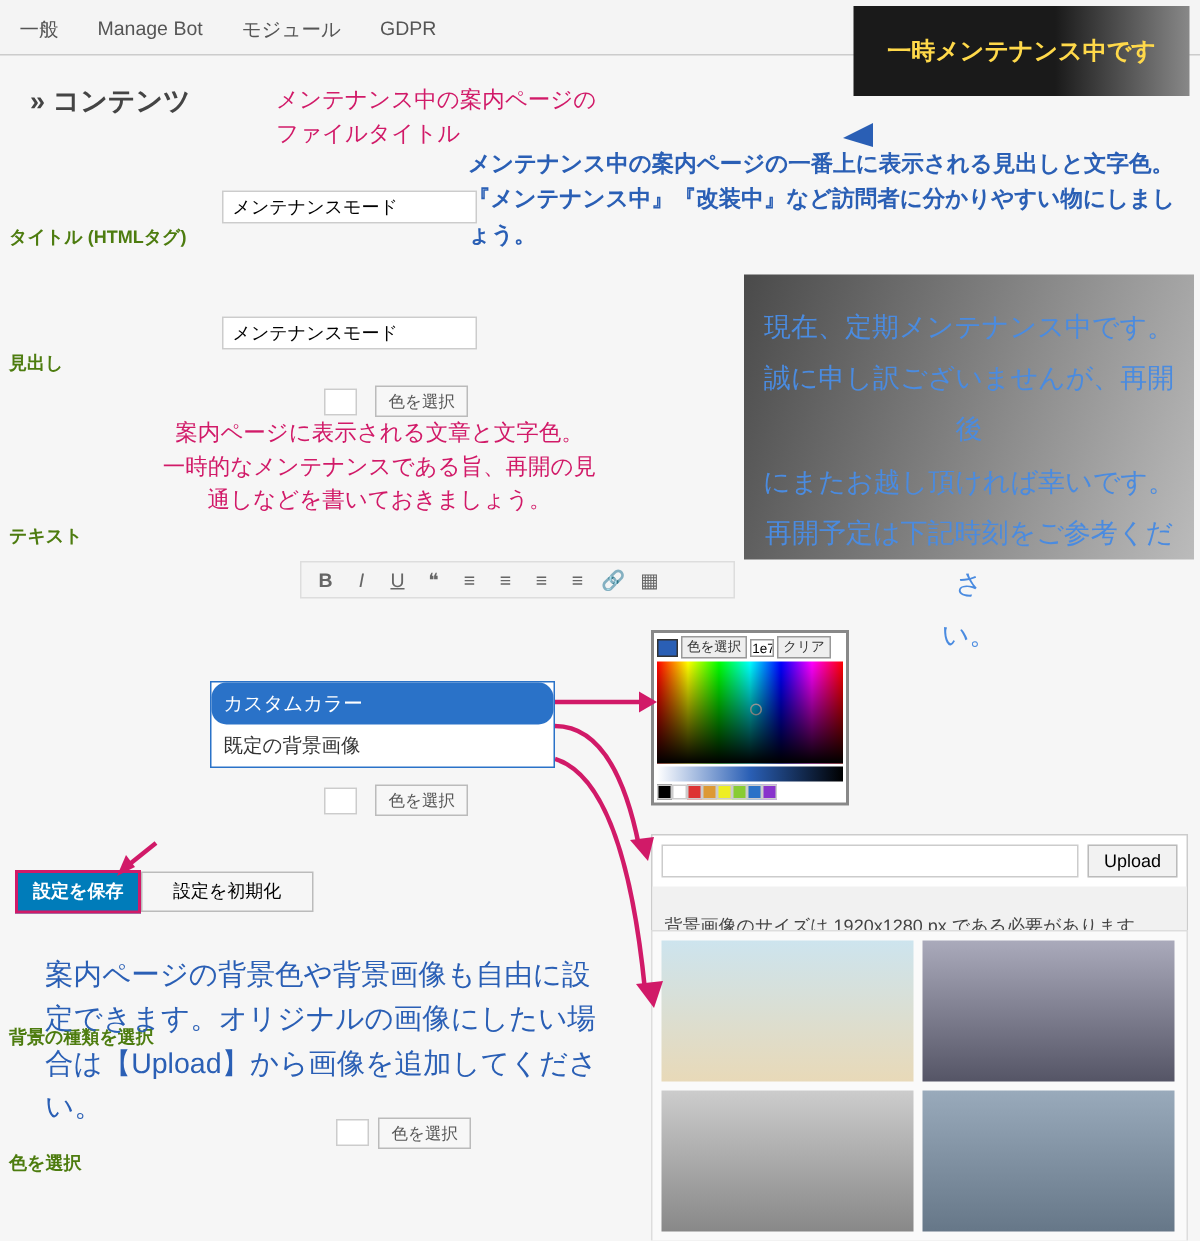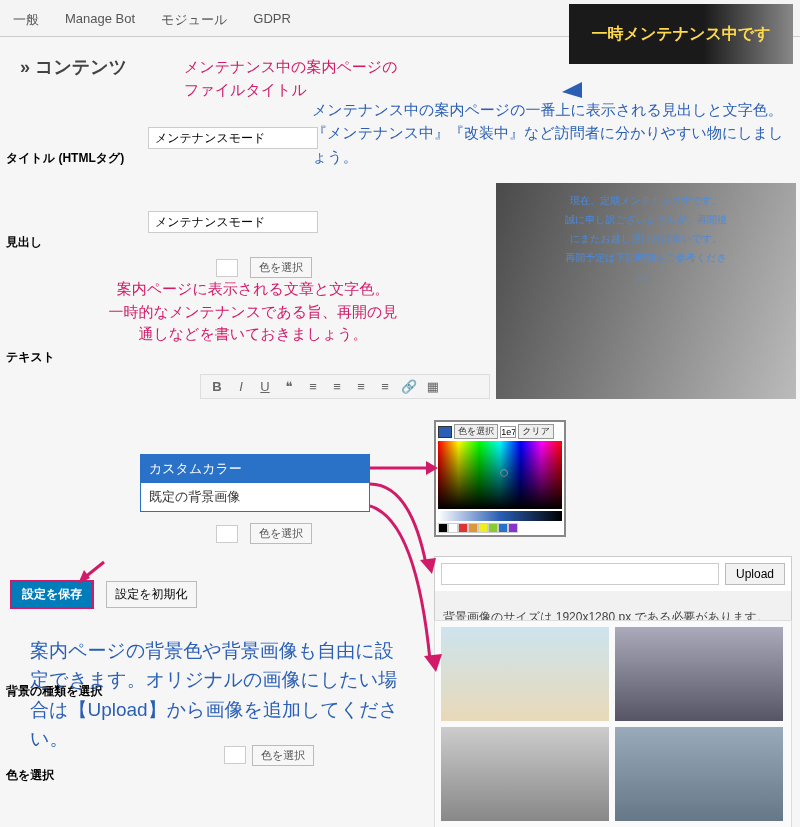--- a/index.html
+++ b/index.html
@@ -4,34 +4,34 @@
 <style>
 * { box-sizing: border-box; margin: 0; padding: 0; font-family: "Hiragino Sans", "Meiryo", sans-serif; }
 body { width: 800px; height: 827px; background: #f6f6f6; position: relative; font-size: 13px; color: #333; }
 
 .tabs { display: flex; background: #f4f4f4; border-bottom: 1px solid #ccc; padding-top: 4px; }
 .tab { padding: 6px 12px; font-size: 13px; color: #555; cursor: pointer; border: 1px solid transparent; }
 .tab.active { background: #f6f6f6; border: 3px solid #d11a68; color: #000; font-weight: bold; }
 
 .section-title { color: #444; font-weight: bold; font-size: 18px; padding: 8px 20px; }
 .field-row { display: flex; align-items: center; padding: 4px 6px; gap: 12px; }
-.field-label { width: 130px; font-size: 12px; font-weight: bold; color: #000000; margin-top: 41px; }
+.field-label { width: 130px; font-size: 12px; font-weight: bold; color: #4d7c0f; margin-top: 41px; }
 .text-input { border: 1px solid #ccc; background: #fff; padding: 3px 6px; font-size: 12px; width: 170px; }
 .small-btn { border: 1px solid #bbb; background: #f7f7f7; padding: 2px 8px; font-size: 11px; color: #555; }
 .color-swatch { width: 22px; height: 18px; border: 1px solid #ccc; background: #fff; display: inline-block; }
 
 .editor-toolbar { display: flex; gap: 8px; background: #f4f4f4; border: 1px solid #ddd; padding: 4px 8px; width: 290px; }
 .editor-toolbar span { color: #666; font-size: 13px; width: 16px; text-align: center; }
 
 .annotation-pink { color: #d11a68; position: absolute; font-size: 15px; line-height: 1.5; }
 .annotation-blue { color: #2a5fb5; position: absolute; font-size: 15px; line-height: 1.55; }
 
 .dropdown { position: absolute; left: 140px; top: 454px; width: 230px; border: 1px solid #2a72c8; background: #fff; font-size: 13px; }
 .dropdown-item { padding: 5px 8px; color: #333; }
-.dropdown-item.selected { background: #2a72c8; color: #fff; }
+.dropdown-item.selected { background: #2a72c8; color: #fff; border-radius: 10px; }
 
 .colorpicker { position: absolute; left: 434px; top: 420px; width: 132px; border: 2px solid #888; background: #fff; padding: 2px; }
 .cp-top { display: flex; gap: 2px; font-size: 9px; align-items: center; margin-bottom: 2px;}
 .cp-top .sw { width:14px; height:12px; background:#2a5fb5; border:1px solid #333;}
 .cp-top .btn { border:1px solid #999; padding:0 3px; font-size:9px; background:#eee;}
 .cp-gradient { width: 100%; height: 68px; background: linear-gradient(to right, #f00,#ff0,#0f0,#0ff,#00f,#f0f,#f00); position:relative; }
 .cp-gradient::after { content:""; position:absolute; inset:0; background: linear-gradient(to bottom, rgba(255,255,255,0) 0%, rgba(0,0,0,1) 100%);}
 .cp-circle { position:absolute; width:8px; height:8px; border:1px solid #fff; border-radius:50%; top:28px; left:62px;}
 .cp-hue { height: 10px; margin-top:2px; background: linear-gradient(to right,#fff,#2a5fb5,#000);}
 .cp-swatches { display:flex; flex-wrap:wrap; margin-top:2px;}
@@ -40,25 +40,25 @@
 .upload-box { position: absolute; left: 434px; top: 556px; width: 358px; border:1px solid #ccc; background:#fff; }
 .upload-row { display:flex; gap:6px; padding:6px; }
 .upload-input { flex:1; border:1px solid #ccc; height:22px; }
 .upload-btn { border:1px solid #bbb; background:#f2f2f2; padding:2px 10px; font-size:12px;}
 .upload-hint { background:#f1f1f1; padding:18px 8px; font-size:12px; color:#444;}
 
 .gallery { position: absolute; left: 434px; top: 620px; width: 358px; display:flex; flex-wrap:wrap; gap:6px; border:1px solid #ddd; padding:6px; background:#fafafa;}
 .gallery .thumb { width: 168px; height: 94px; background:#ddd; position:relative; }
 
 .preview-header { position:absolute; left:569px; top:4px; width:224px; height:60px; background: linear-gradient(to right,#1a1a1a 60%,#888); color:#fff; display:flex; align-items:center; justify-content:center; text-align:center; font-size:16px; font-weight:bold; padding:0 10px;}
-.preview-text { position:absolute; left:496px; top:183px; width:300px; height:216px; background: linear-gradient(110deg,#4a4a4a,#bbb); color:#4a8be0; font-size:10px; line-height:1.9; padding:8px 12px; text-align:center;}
-
-.save-row { position:absolute; left:10px; top:580px; display:flex; gap:12px; align-items:center;}
+.preview-text { position:absolute; left:496px; top:183px; width:300px; height:190px; background: linear-gradient(110deg,#4a4a4a,#bbb); color:#4a8be0; font-size:18px; line-height:1.9; padding:18px 12px; text-align:center;}
+
+.save-row { position:absolute; left:10px; top:580px; display:flex; gap:0; align-items:center;}
 .save-btn { background:#007cba; color:#fff; border:2px solid #d11a68; padding:4px 10px; font-size:12px; font-weight:bold;}
-.reset-btn { border:1px solid #bbb; background:#f6f6f6; padding:4px 8px; font-size:12px;}
+.reset-btn { border:1px solid #bbb; background:#f6f6f6; padding:4px 20px; font-size:12px;}
 
 svg.arrow { position:absolute; }
 </style>
 </head>
 <body>
 
 <div class="tabs">
   <div class="tab">一般</div>
   <div class="tab">Manage Bot</div>
   <div class="tab">モジュール</div>
@@ -123,21 +123,21 @@
   <div class="dropdown-item">既定の背景画像</div>
 </div>
 
 <div class="save-row">
   <button class="save-btn">設定を保存</button>
   <button class="reset-btn">設定を初期化</button>
 </div>
 
 <div class="annotation-pink" style="left:140px; top:56px; white-space:pre;margin-left:44px;">メンテナンス中の案内ページの
 ファイルタイトル</div>
-<div class="annotation-blue" style="left:312px; top:98px; width:480px;">メンテナンス中の案内ページの一番上に表示される見出しと文字色。『メンテナンス中』『改装中』など訪問者に分かりやすい物にしましょう。</div>
+<div class="annotation-blue" style="left:312px; top:98px; width:480px;font-weight:bold;">メンテナンス中の案内ページの一番上に表示される見出しと文字色。『メンテナンス中』『改装中』など訪問者に分かりやすい物にしましょう。</div>
 <div class="annotation-pink" style="left:18px; top:278px; white-space:pre; text-align:center; width:470px;">案内ページに表示される文章と文字色。
 一時的なメンテナンスである旨、再開の見
 通しなどを書いておきましょう。</div>
 <div class="annotation-blue" style="left:30px; top:636px; width:380px; font-size:19px;">案内ページの背景色や背景画像も自由に設定できます。オリジナルの画像にしたい場合は【Upload】から画像を追加してください。</div>
 
 <div class="preview-header">
   <span style="color:#ffd94a;">一時メンテナンス中です</span>
 </div>
 
 <svg style="position:absolute; left:562px; top:82px;" width="20" height="16">

